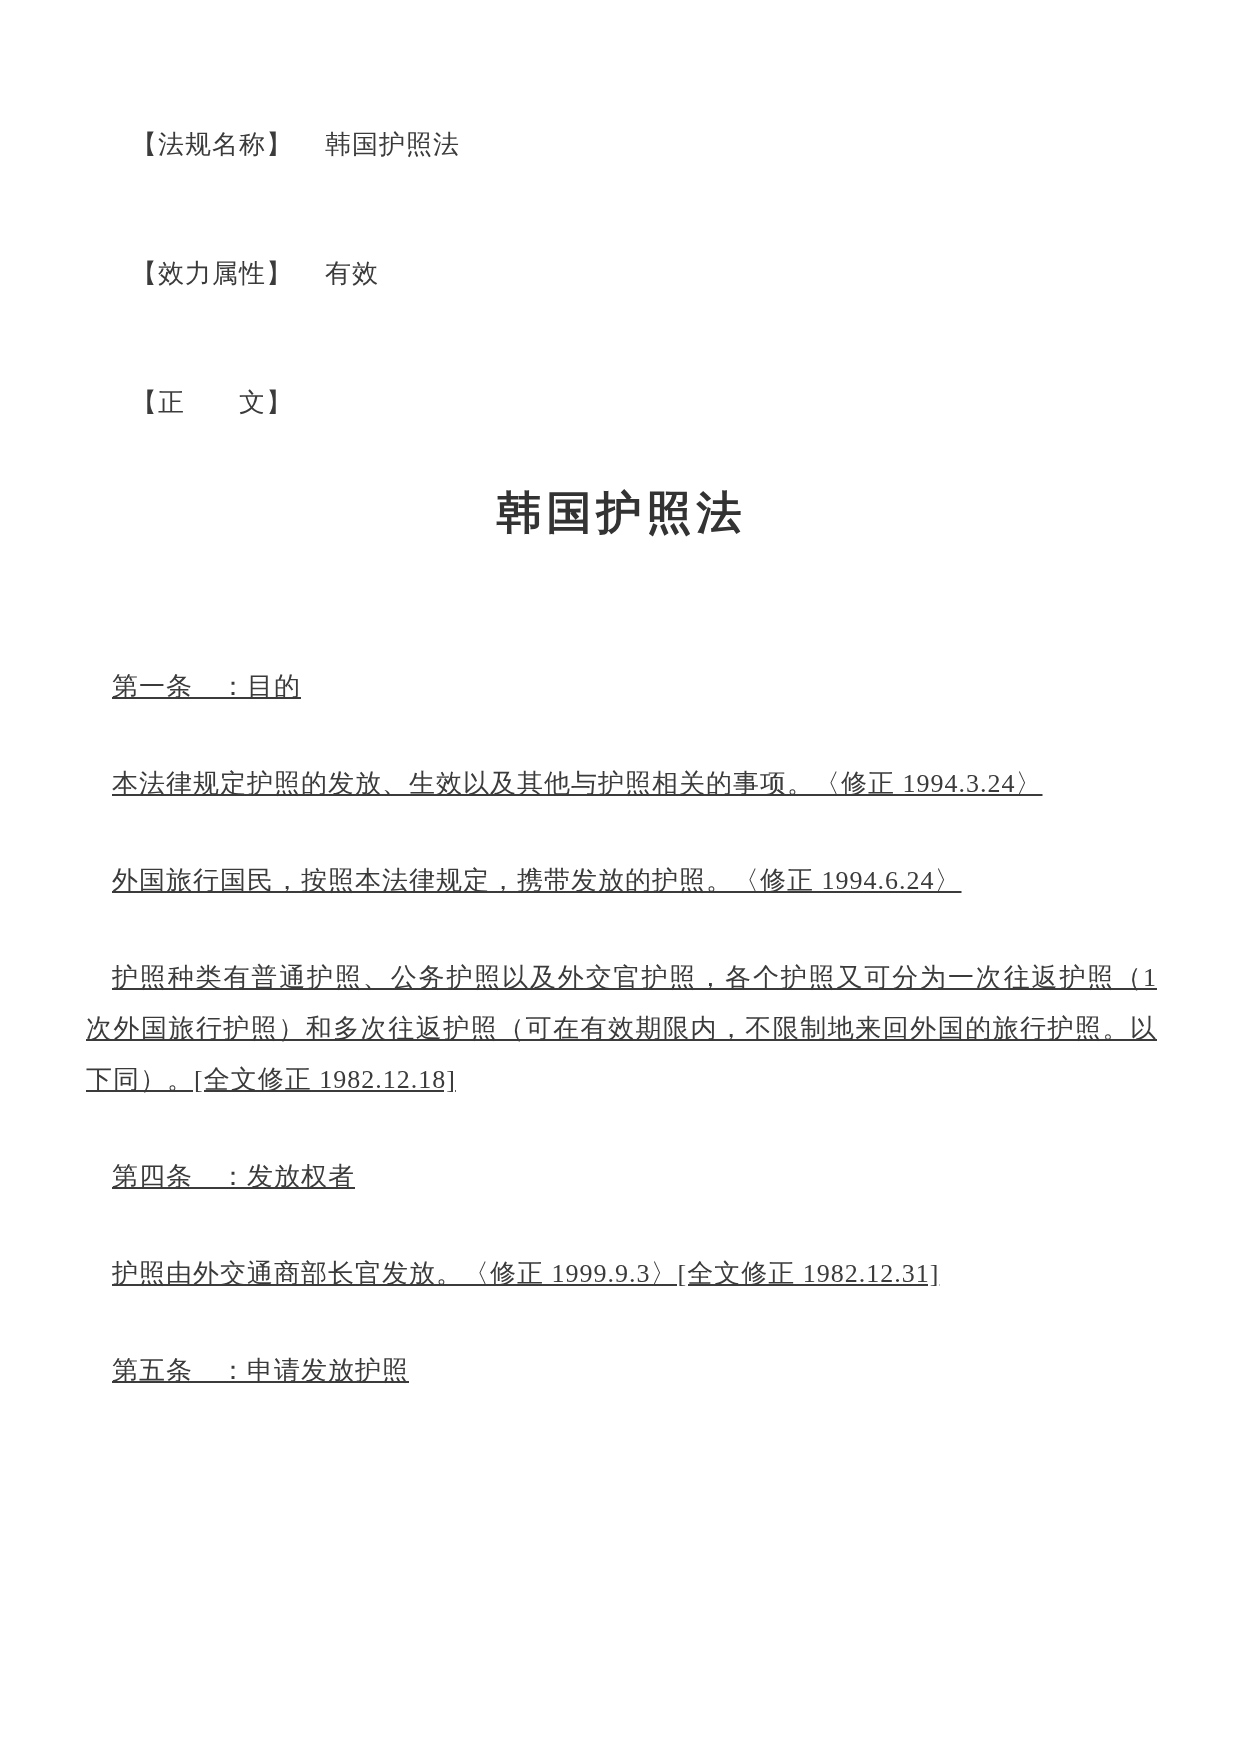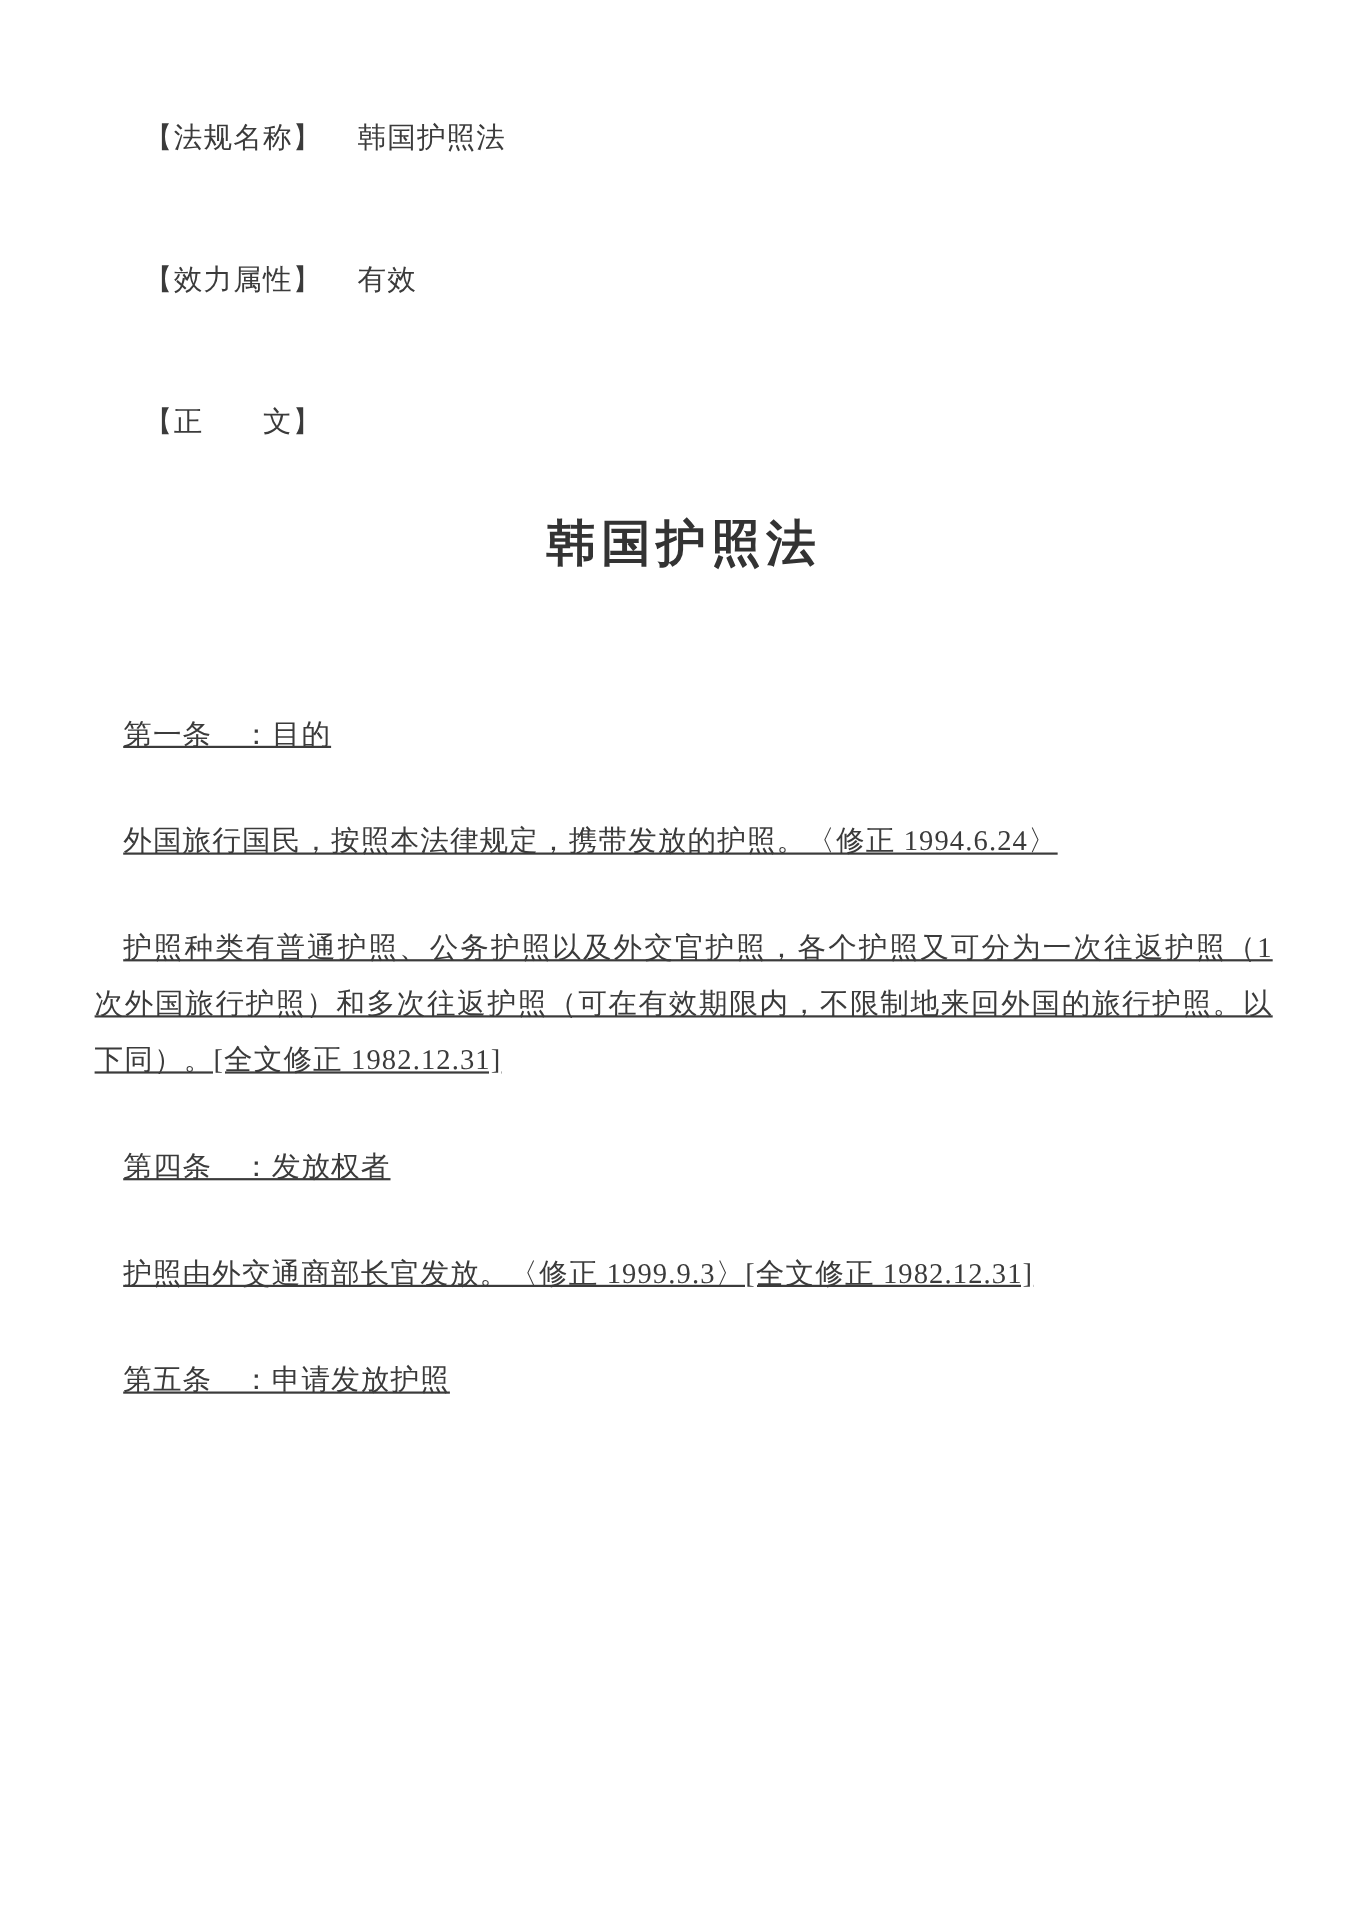--- a/index.html
+++ b/index.html
@@ -8,21 +8,21 @@
     width: 1241px;
     height: 1754px;
     overflow: hidden;
     font-family: "Liberation Serif", "DejaVu Serif", serif;
     color: #3b3b3b;
   }
   .page {
     width: 1241px;
     height: 1754px;
     background: #ffffff;
-    padding: 59px 84px 0 86px;
+    padding: 78px 84px 0 86px;
   }
   .meta { margin-top: 2px; }
   .meta-line {
     font-size: 26px;
     line-height: 43px;
     white-space: pre-wrap;
     letter-spacing: 1px;
   }
   .meta-value { margin-left: 32px; }
   .title {
@@ -59,21 +59,22 @@
     </div>
     <div class="meta-line">
       <span class="meta-label">【正　　文】</span><span class="meta-value"></span>
     </div>
   </div>
 
   <h1 class="title">韩国护照法</h1>
 
   <div class="doc-body">
     <p class="block">第一条　：目的</p>
+    <p class="block">本法律规定护照的发放、生效以及其他与护照相关的事项。〈修正 1994.3.24〉</p>
     <p class="block">外国旅行国民，按照本法律规定，携带发放的护照。〈修正 1994.6.24〉</p>
-    <p class="block">护照种类有普通护照、公务护照以及外交官护照，各个护照又可分为一次往返护照（1 次外国旅行护照）和多次往返护照（可在有效期限内，不限制地来回外国的旅行护照。以下同）。[全文修正 1982.12.31]</p>
+    <p class="block">护照种类有普通护照、公务护照以及外交官护照，各个护照又可分为一次往返护照（1 次外国旅行护照）和多次往返护照（可在有效期限内，不限制地来回外国的旅行护照。以下同）。[全文修正 1982.12.18]</p>
     <p class="block">第四条　：发放权者</p>
     <p class="block">护照由外交通商部长官发放。〈修正 1999.9.3〉[全文修正 1982.12.31]</p>
     <p class="block">第五条　：申请发放护照</p>
 
   </div>
 
 </div>
 
 </body></html>

